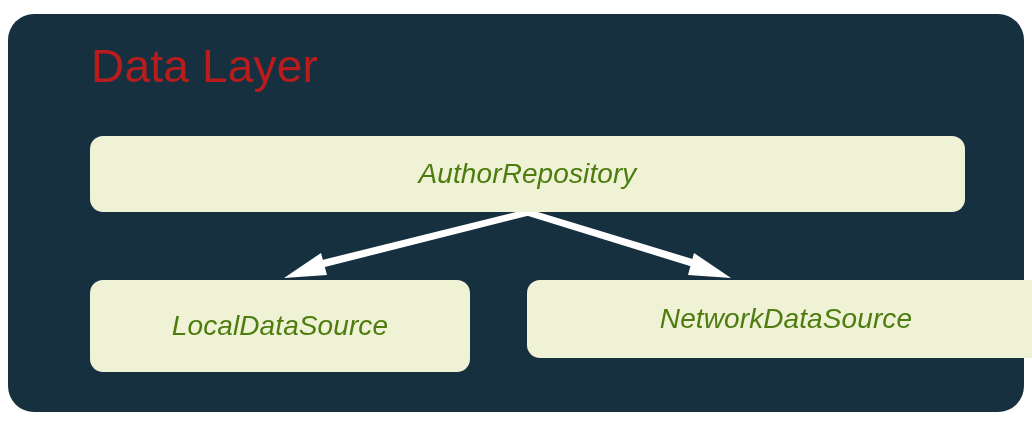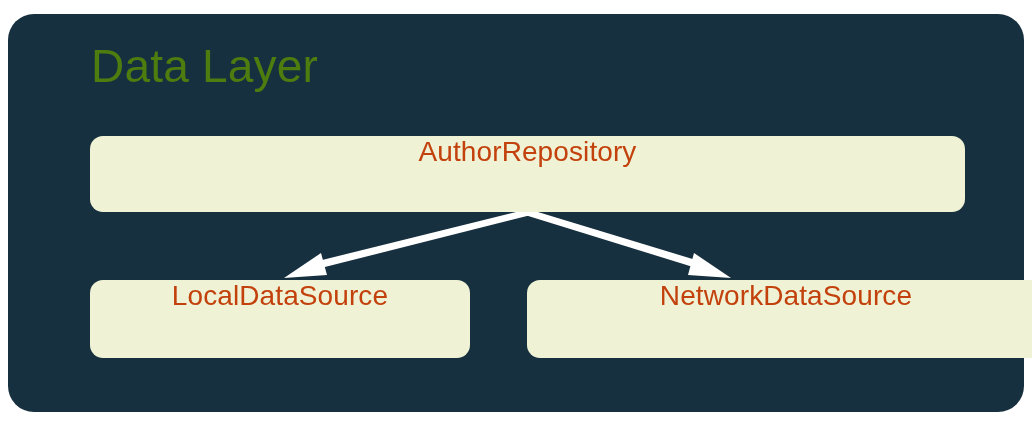--- a/index.html
+++ b/index.html
@@ -27,48 +27,50 @@
     border-radius: 26px;
     box-sizing: border-box;
   }
   .layer-title {
     position: absolute;
     left: 91px;
     top: 38px;
     font-size: 46px;
     line-height: 56px;
     font-weight: 300;
-    color: #4d7c0f;
+    color: #b91c1c;
     letter-spacing: 0.2px;
     white-space: nowrap;
   }
   .node {
     position: absolute;
     background: #eff2d4;
     border-radius: 13px;
-    color: #c2410c;
+    color: #4d7c0f;
     display: flex;
+    align-items: center;
     justify-content: center;
     font-size: 28px;
     font-weight: 400;
     letter-spacing: 0.1px;
     box-sizing: border-box;
     z-index: 3;
+    font-style: italic;
   }
   .node-repository {
     left: 90px;
     top: 136px;
     width: 875px;
     height: 76px;
   }
   .node-local {
     left: 90px;
     top: 280px;
     width: 380px;
-    height: 78px;
+    height: 92px;
   }
   .node-network {
     left: 527px;
     top: 280px;
     width: 518px;
     height: 78px;
   }
   .connectors {
     position: absolute;
     left: 0;

